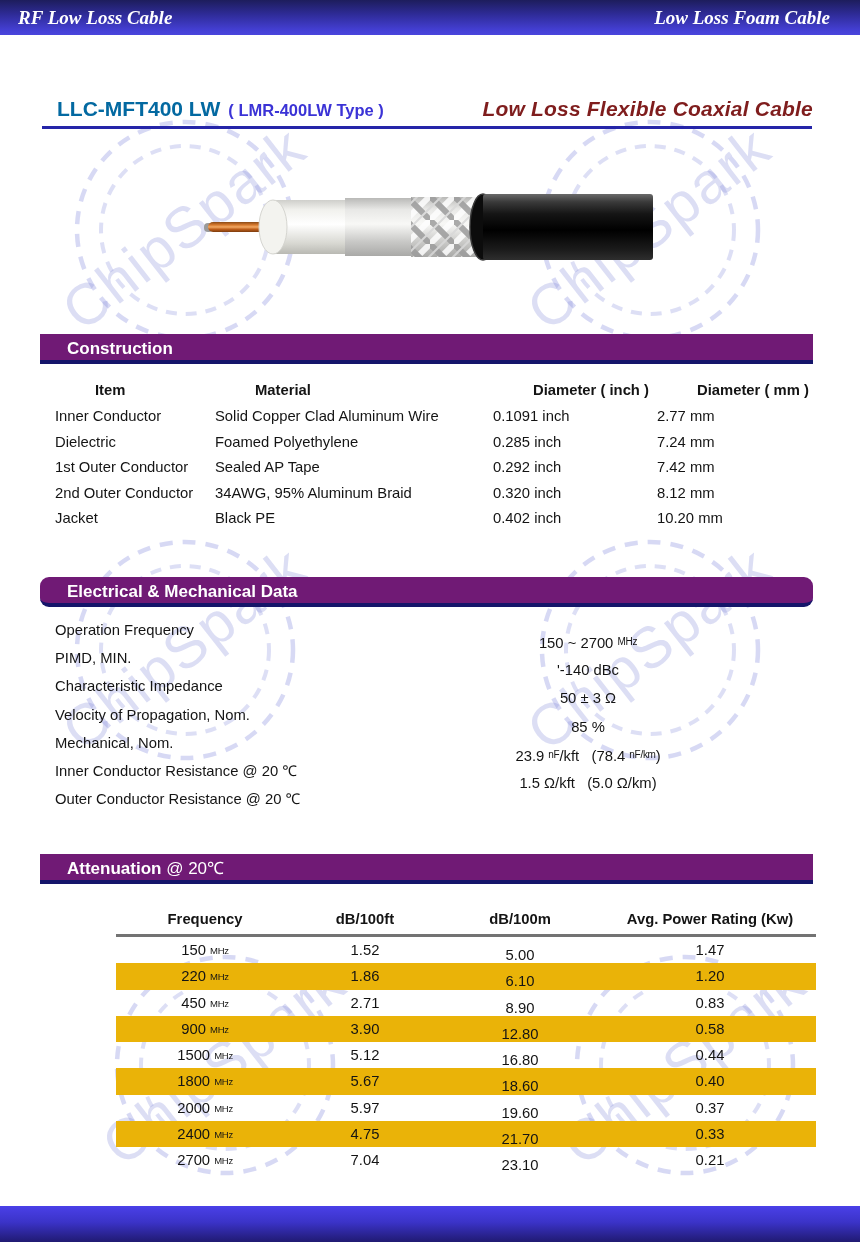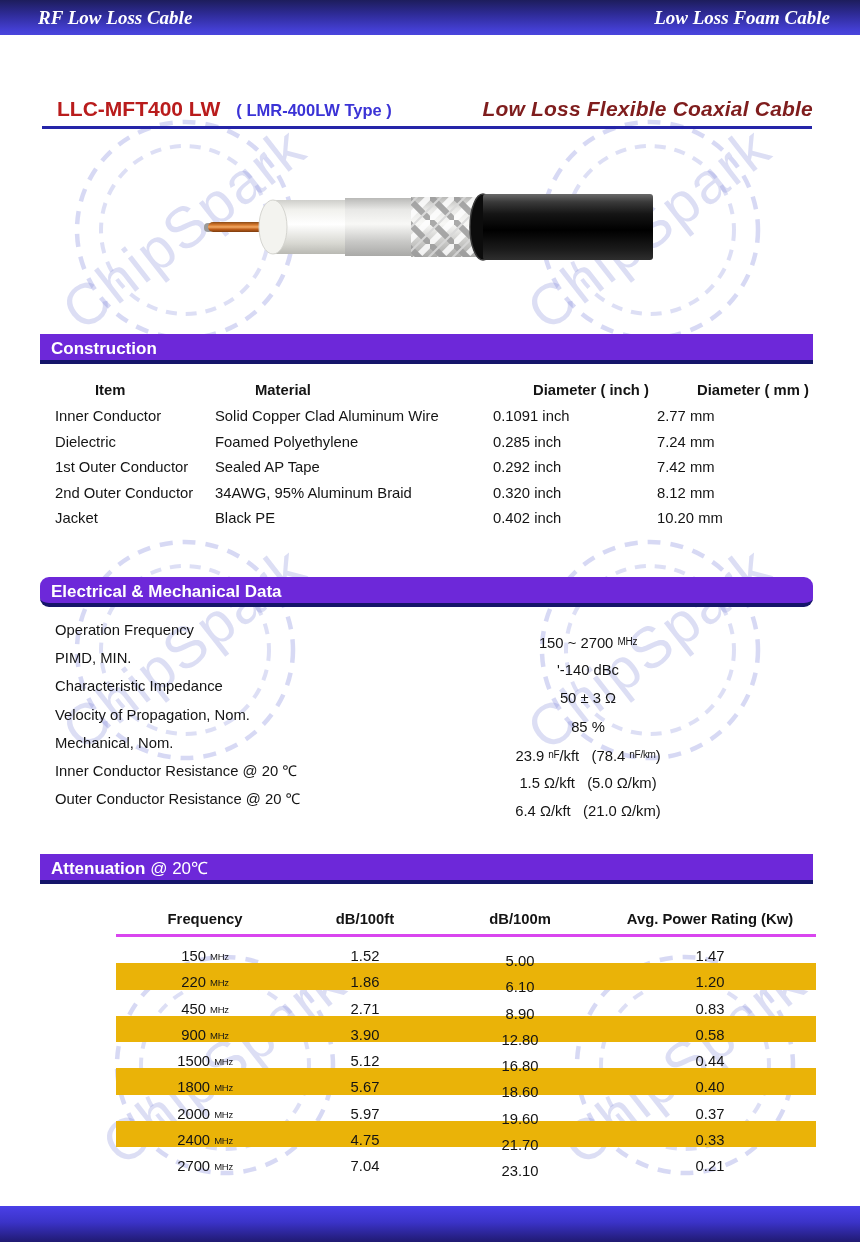--- a/index.html
+++ b/index.html
@@ -8,67 +8,67 @@
     background:#ffffff; font-family:"Liberation Sans", sans-serif; color:#141414;
   }
   
   #watermarks { position:absolute; inset:0; z-index:0; }
   .wm { position:absolute; overflow:visible; }
   
   .top-bar {
     position:absolute; left:0; top:0; width:860px; height:35px; z-index:2;
     background:linear-gradient(180deg,#1d1d5c 0%,#2e2b96 40%,#4540d6 88%,#4a45dc 100%);
     display:flex; justify-content:space-between; align-items:center;
-    padding:0 30px 0 38px; box-sizing:border-box;
+    padding:0 30px 0 18px; box-sizing:border-box;
     font-family:"Liberation Serif", serif; font-style:italic; font-weight:bold;
     font-size:19px; color:#ffffff;
   }
   .bottom-bar {
     position:absolute; left:0; top:1206px; width:860px; height:36px; z-index:2;
     background:linear-gradient(180deg,#4a40e8 0%,#3b33c8 45%,#201a72 100%);
   }
   
   .title-row {
     position:absolute; left:57px; top:97px; width:756px; z-index:1;
     display:flex; justify-content:space-between; align-items:baseline;
   }
-  .title-model { font-size:21px; font-weight:bold; color:#b91c1c; }
-  .title-type  { font-size:16.5px; font-weight:bold; color:#3b33d6; margin-left:16px; }
+  .title-model { font-size:21px; font-weight:bold; color:#0369a1; }
+  .title-type  { font-size:16.5px; font-weight:bold; color:#3b33d6; margin-left:8px; }
   .title-right { font-size:21px; font-weight:bold; font-style:italic; color:#7f1d1d; letter-spacing:0.2px; }
   .title-underline { position:absolute; left:42px; top:126px; width:770px; height:3px; background:#2525a8; z-index:1; }
   
   .cable-wrap { position:absolute; left:190px; top:172px; z-index:1; }
   
   .section-bar {
     position:absolute; left:40px; width:773px; height:30px; z-index:1;
-    background:#6d28d9; border-bottom:4px solid #15156a;
-    color:#ffffff; font-size:17px; line-height:30px; padding-left:11px; box-sizing:border-box;
+    background:#701a75; border-bottom:4px solid #15156a;
+    color:#ffffff; font-size:17px; line-height:30px; padding-left:27px; box-sizing:border-box;
   }
   .section-bar .bold { font-weight:bold; }
   .section-bar .normal { font-weight:normal; }
   #bar-construction { top:334px; }
   #bar-electrical   { top:577px;border-radius:9px; }
   #bar-attenuation  { top:854px; }
   
   #construction-table { position:absolute; left:55px; top:377px; width:755px; z-index:1; font-size:14.8px; }
   .c-grid { display:grid; grid-template-columns:160px 278px 164px 1fr; }
   .c-head { font-weight:bold; height:27px; line-height:27px;margin-left:40px; }
   .c-cell { height:25.6px; line-height:25.6px; white-space:nowrap; }
   
   #electrical-rows { position:absolute; left:55px; top:616px; width:758px; z-index:1; font-size:14.8px; }
   .e-row { position:relative; height:28.2px; line-height:28.2px; }
   .e-label { white-space:nowrap; }
   .e-value { position:absolute; left:383px; top:12px; width:300px; text-align:center; white-space:pre; }
   .small-unit { font-size:10px; letter-spacing:-0.3px; vertical-align:3px; }
   
   #atten-table { position:absolute; left:116px; top:904px; width:700px; z-index:1; font-size:14.8px; }
   .a-grid { display:grid; grid-template-columns:178px 142px 168px 1fr; }
-  #atten-head { font-weight:bold; height:30px; line-height:30px; border-bottom:3px solid #d946ef; }
+  #atten-head { font-weight:bold; height:30px; line-height:30px; border-bottom:3px solid #737373; }
   .a-hcell { text-align:center; white-space:nowrap; }
-  .a-row { height:26.3px; line-height:38px; }
+  .a-row { height:26.3px; line-height:26px; }
   .a-row.shaded { background:#eab308; }
   .a-cell { text-align:center; white-space:nowrap; }
   .a-cell.drop span { position:relative; top:5px; display:inline-block; }
   .a-cell .freq-unit { font-size:9.5px; letter-spacing:-0.3px; vertical-align:1px; }
 </style>
 </head>
 <body>
 
 <div id="page">
 
@@ -213,21 +213,21 @@
       </div>
   </div>
 
   <div id="electrical-rows">
       <div class="e-row"><span class="e-label">Operation Frequency</span><span class="e-value"><span>150 ~ 2700 </span><span class="small-unit">MHz</span></span></div>
       <div class="e-row"><span class="e-label">PIMD, MIN.</span><span class="e-value"><span>'-140 dBc</span></span></div>
       <div class="e-row"><span class="e-label">Characteristic Impedance</span><span class="e-value"><span>50 ± 3 Ω</span></span></div>
       <div class="e-row"><span class="e-label">Velocity of Propagation, Nom.</span><span class="e-value"><span>85 %</span></span></div>
       <div class="e-row"><span class="e-label">Mechanical, Nom.</span><span class="e-value"><span>23.9 </span><span class="small-unit">nF</span><span>/kft   (78.4 </span><span class="small-unit">nF/km</span><span>)</span></span></div>
       <div class="e-row"><span class="e-label">Inner Conductor Resistance @ 20 ℃</span><span class="e-value"><span>1.5 Ω/kft   (5.0 Ω/km)</span></span></div>
-      <div class="e-row"><span class="e-label">Outer Conductor Resistance @ 20 ℃</span><span class="e-value"><span>6.4 Ω/kft   (21.0 Ω/km)</span></span></div>
+      <div class="e-row"><span class="e-label">Outer Conductor Resistance @ 20 ℃</span></div>
     </div>
 
   <div id="atten-table">
     <div class="a-grid" id="atten-head">
         <div class="a-hcell">Frequency</div>
         <div class="a-hcell">dB/100ft</div>
         <div class="a-hcell">dB/100m</div>
         <div class="a-hcell">Avg. Power Rating (Kw)</div>
       </div>
     <div id="atten-body">

